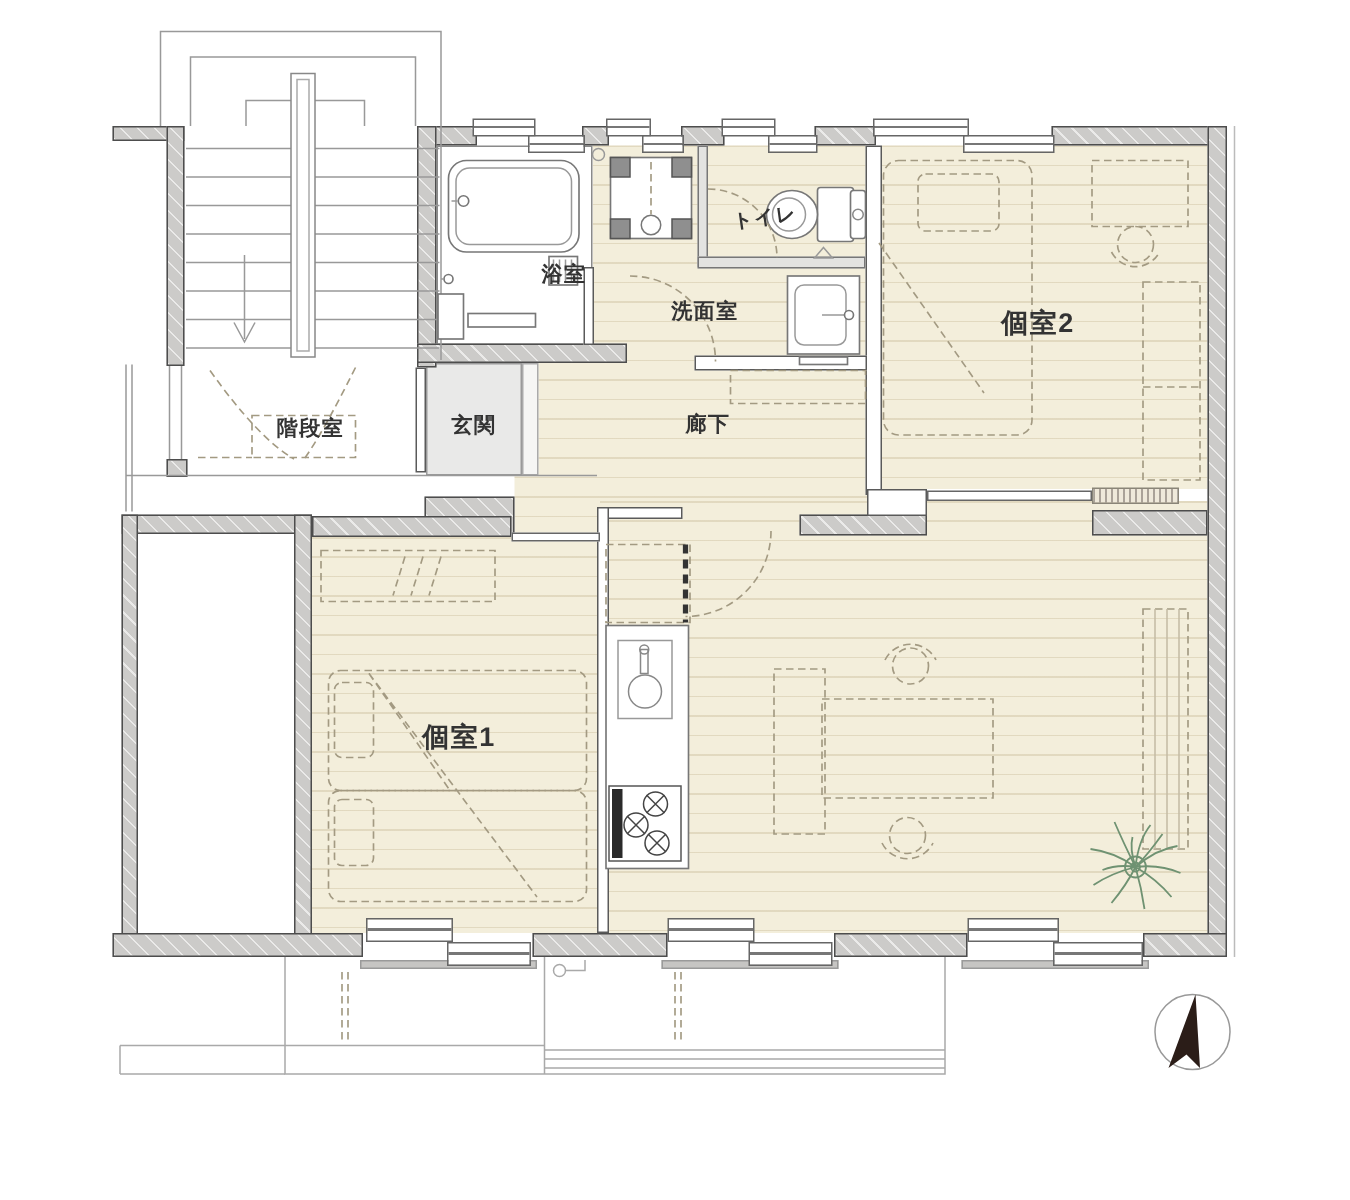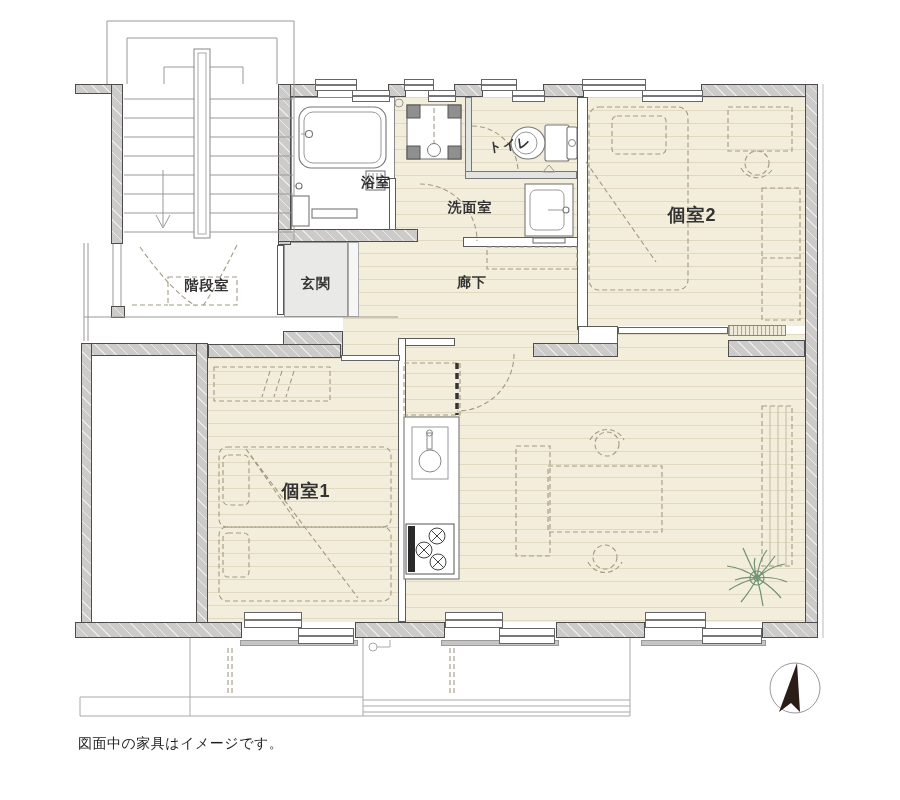--- a/index.html
+++ b/index.html
@@ -265,14 +265,13 @@
 
   <div class="lbl" style="left:340px;top:183px;margin-left:36px;">浴室</div>
   <div class="lbl" style="left:510px;top:145px;transform:translate(-50%,-50%) rotate(-8deg);font-size:13px;">トイレ</div>
   <div class="lbl" style="left:470px;top:208px;">洗面室</div>
   <div class="lbl big" style="left:692px;top:215px;">個室2</div>
   <div class="lbl" style="left:207px;top:286px;">階段室</div>
   <div class="lbl" style="left:316px;top:284px;">玄関</div>
   <div class="lbl" style="left:472px;top:283px;">廊下</div>
   <div class="lbl big" style="left:306px;top:491px;">個室1</div>
 
-  <div class="note" style="left:78px;top:735px;">図面中の家具はイメージです。</div>
 </div>
 
 </body></html>

